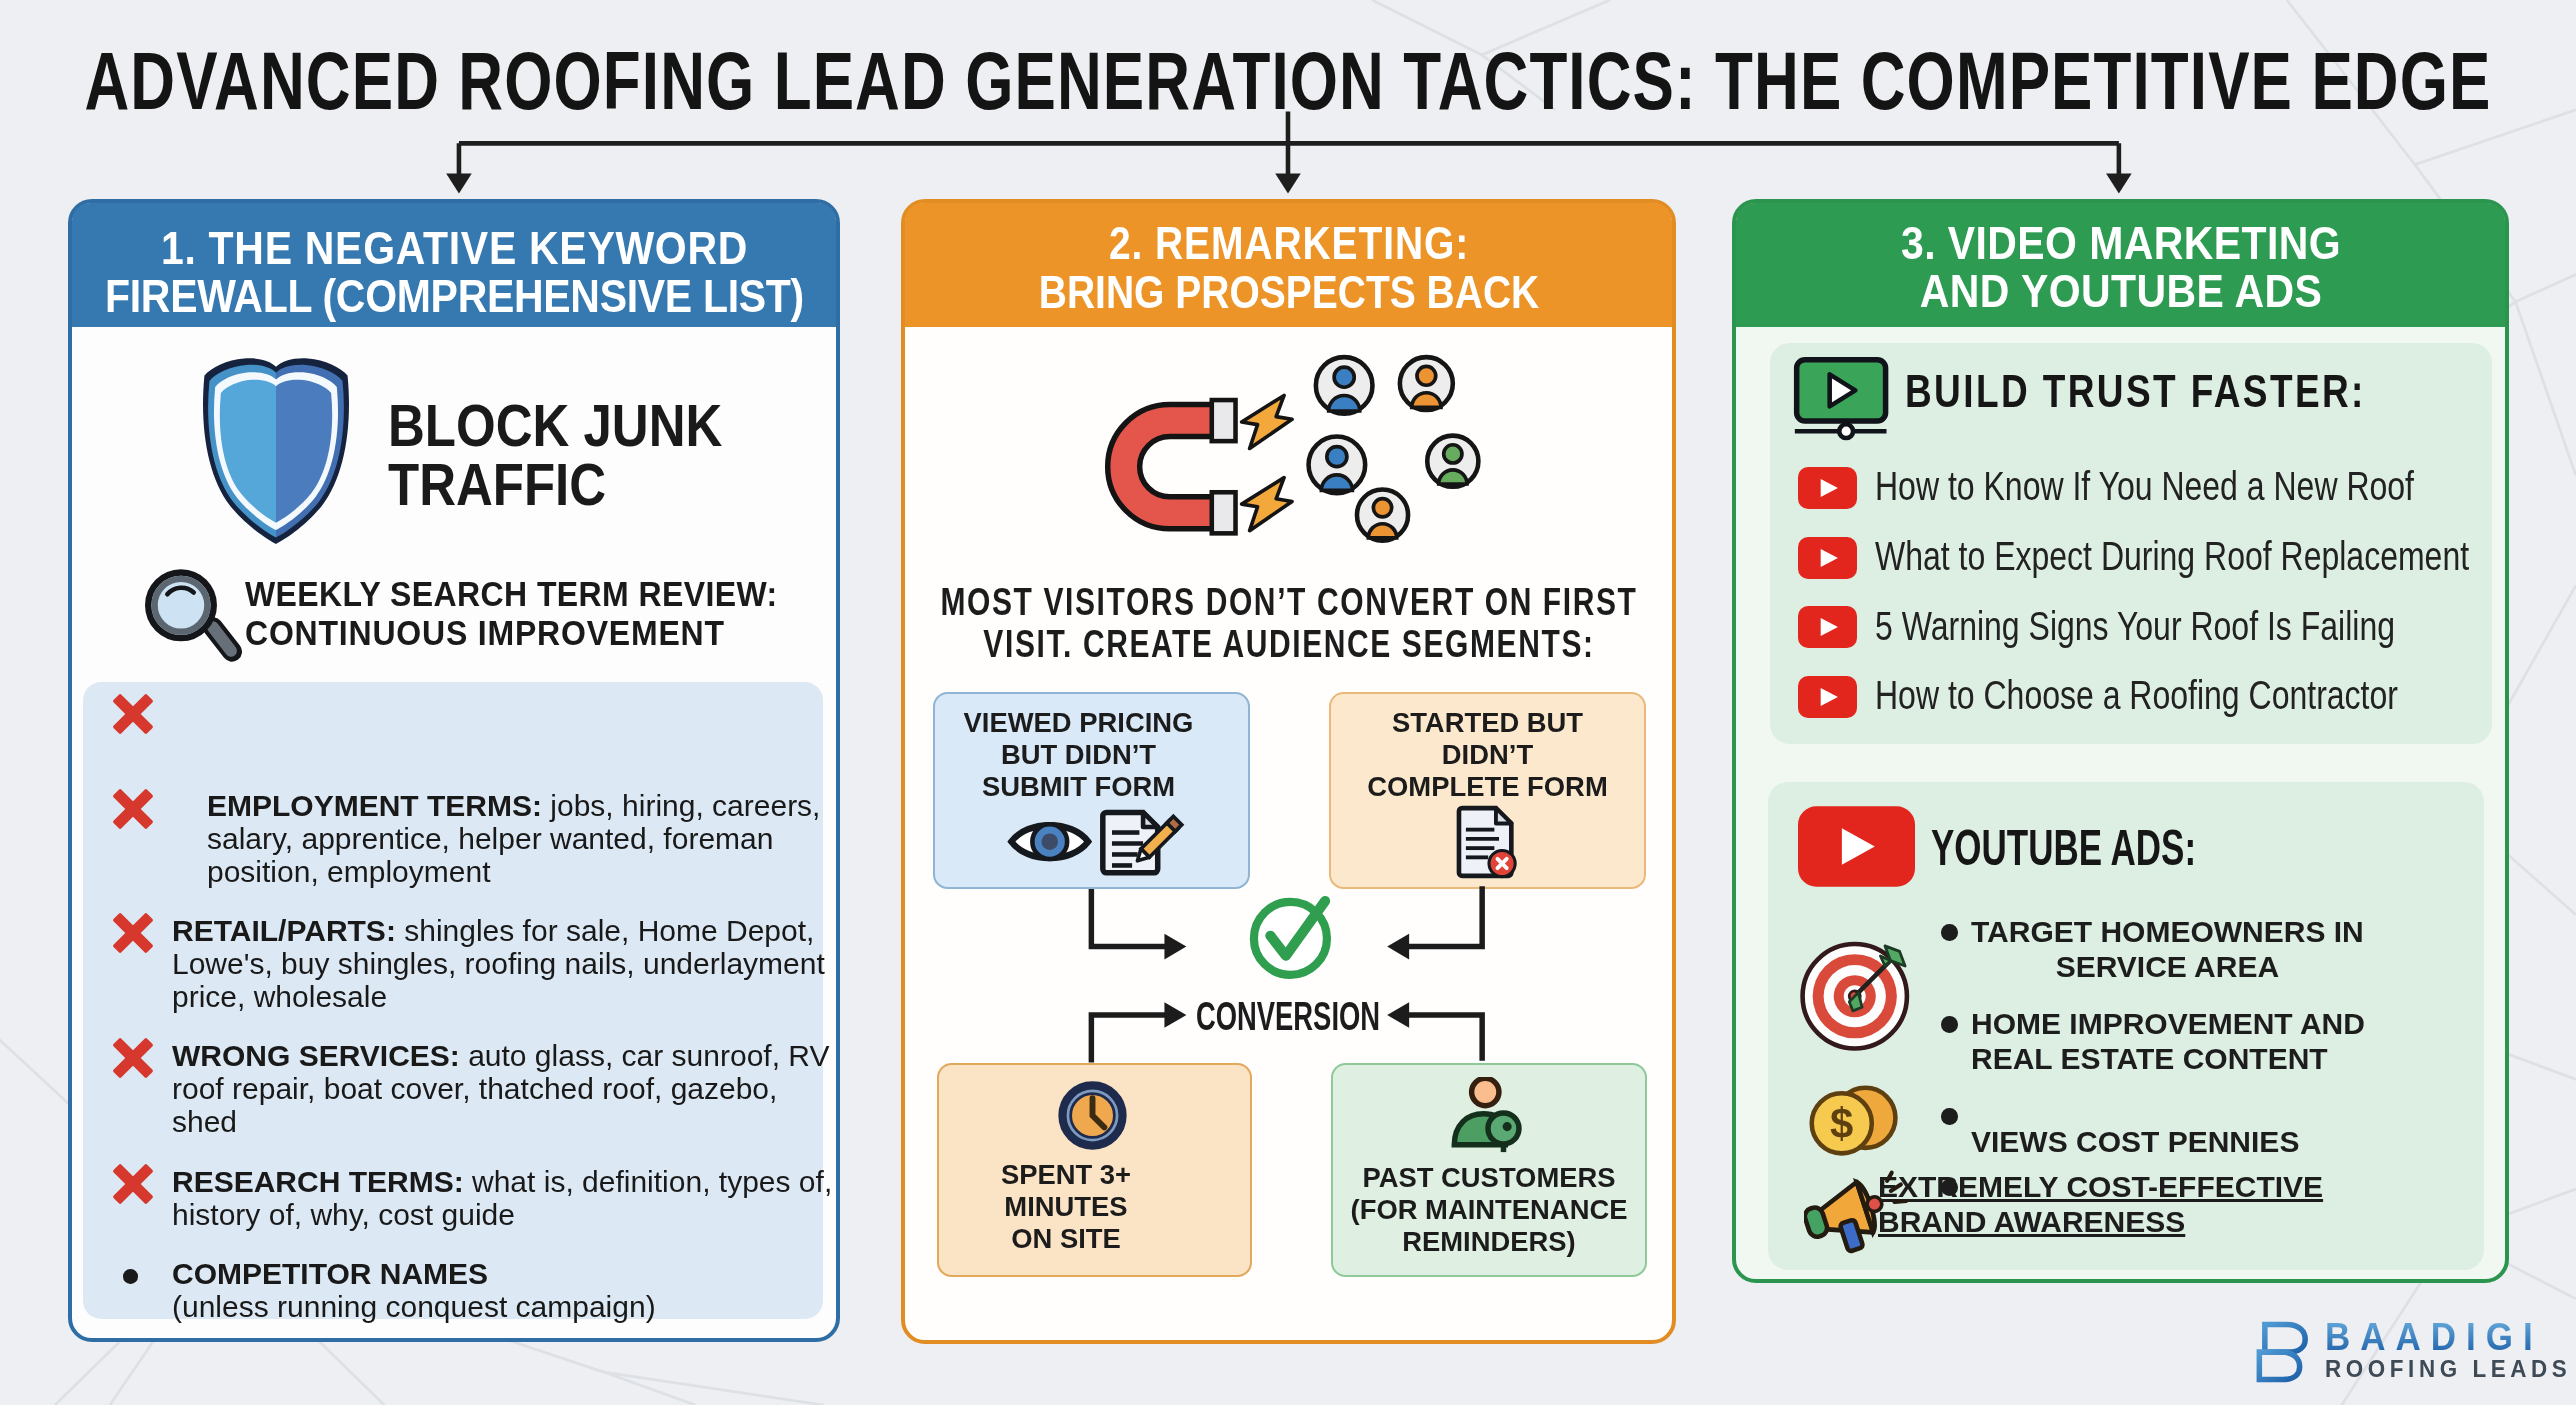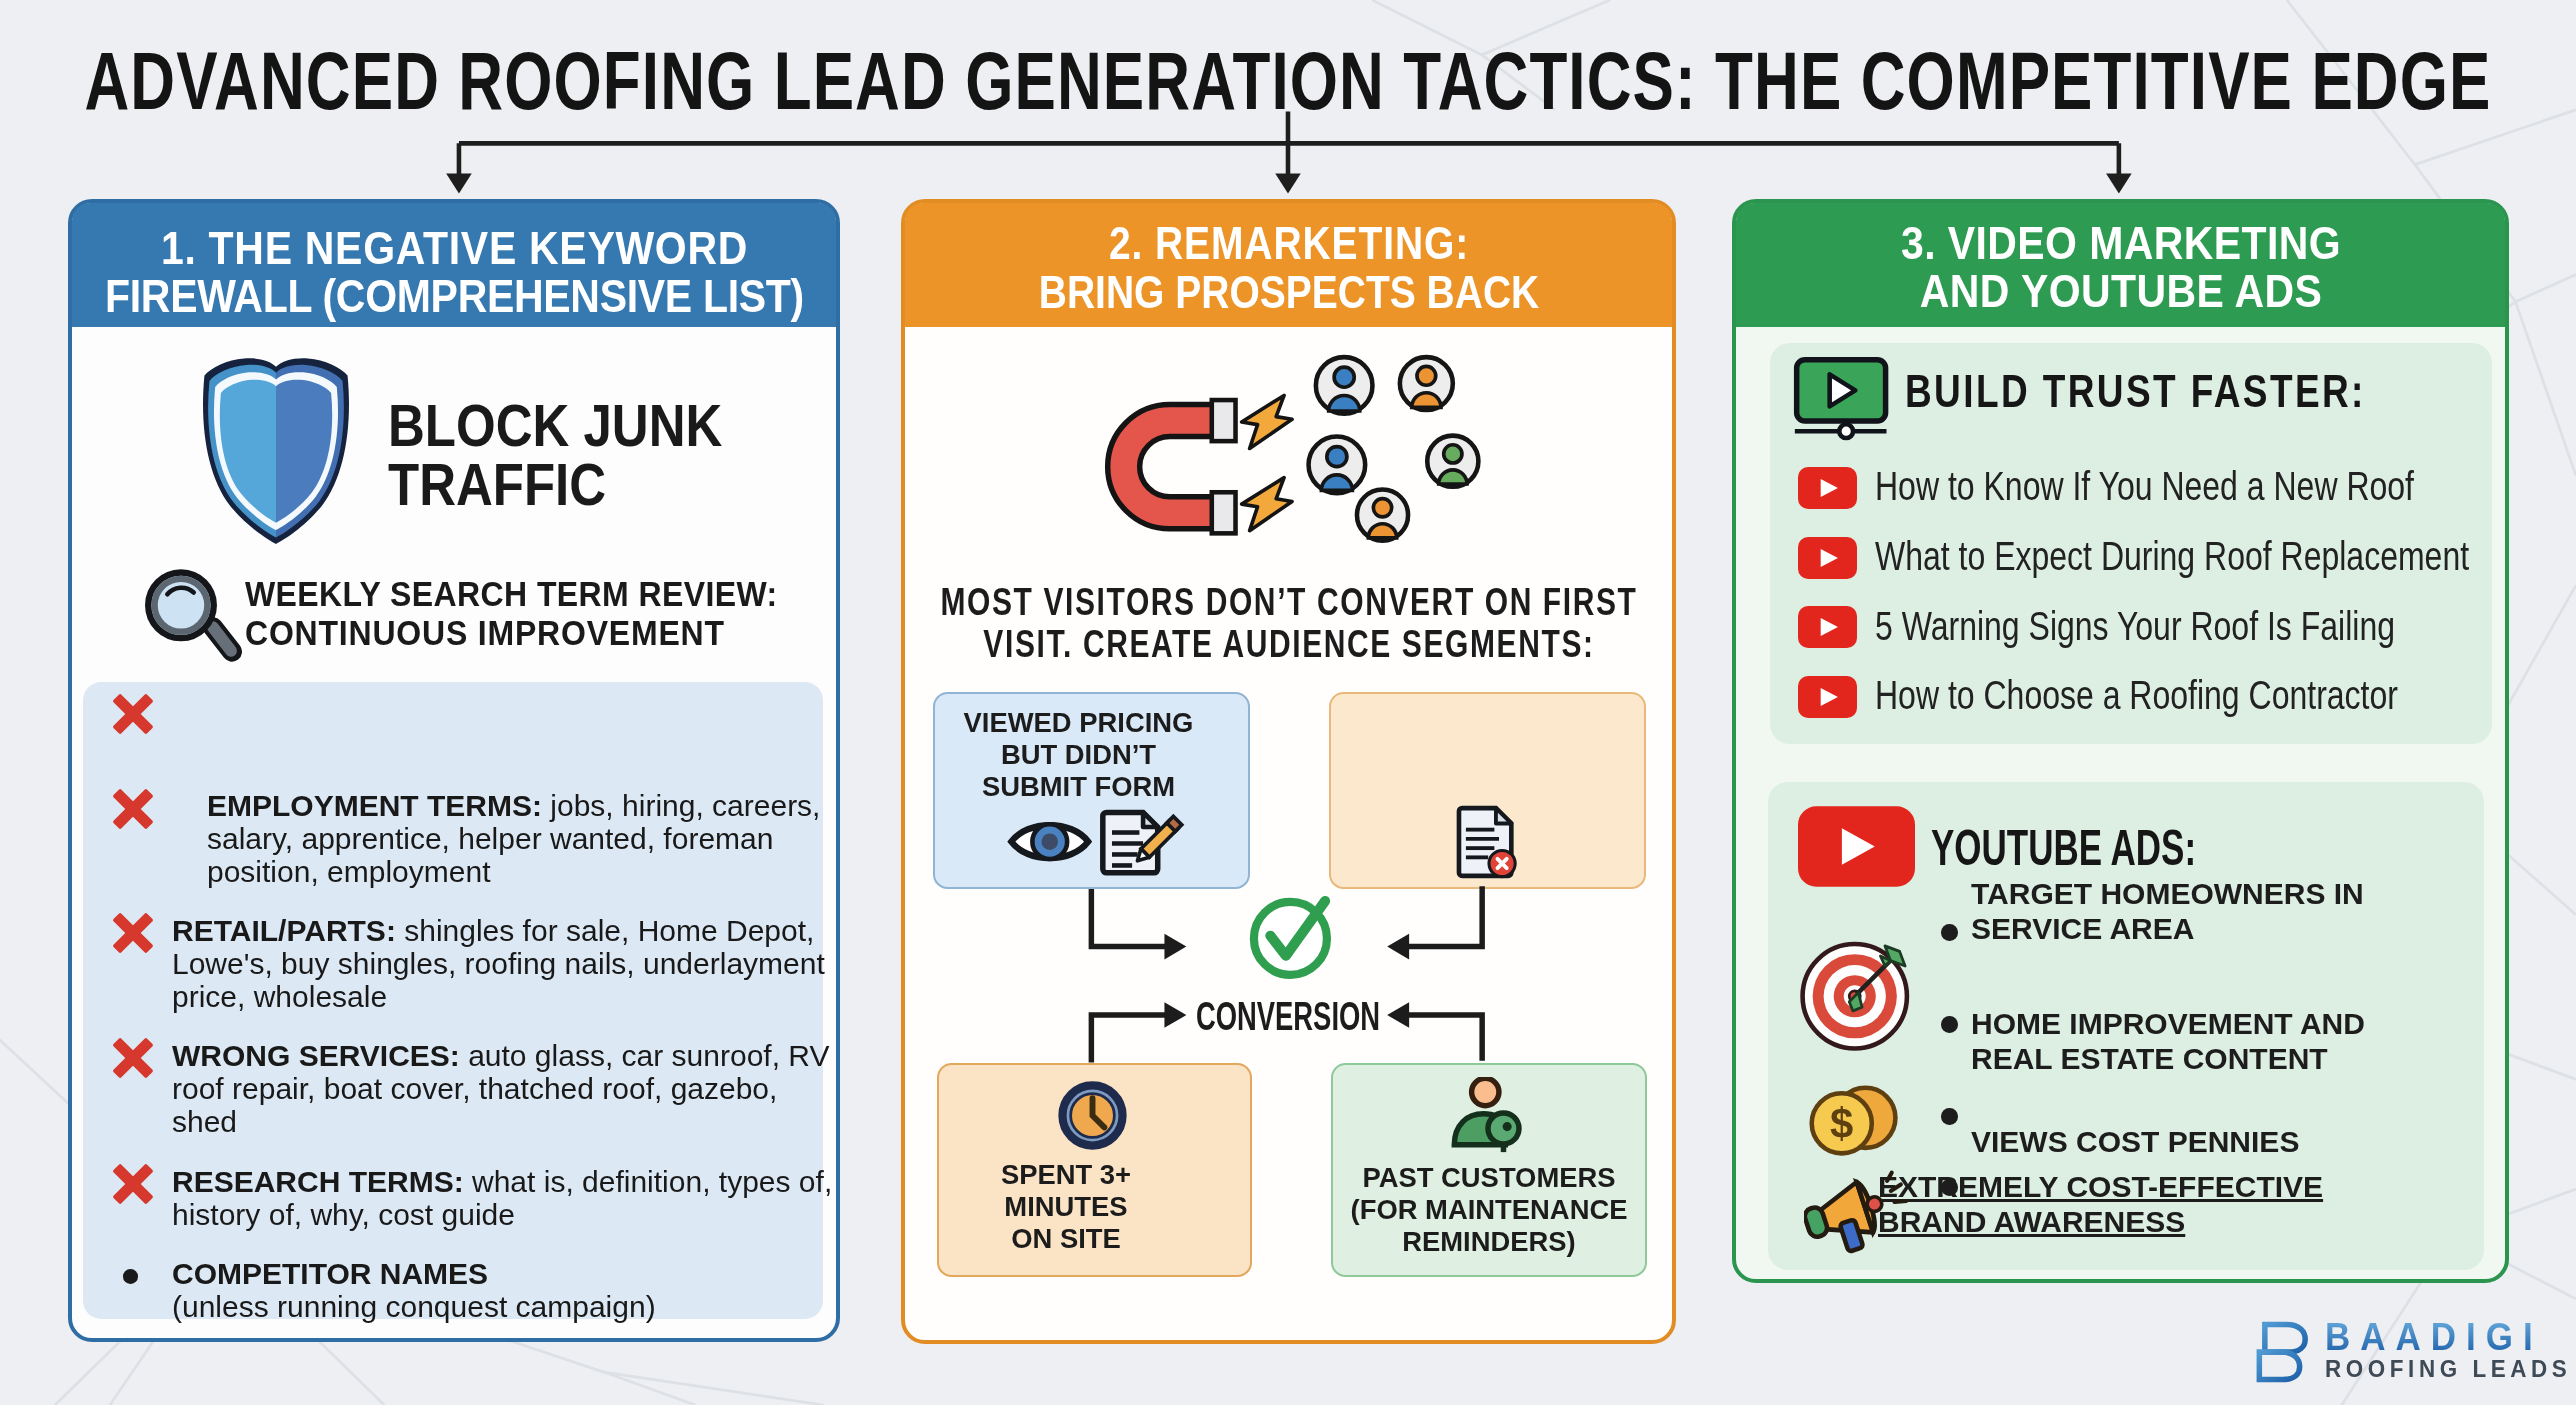--- a/index.html
+++ b/index.html
@@ -175,20 +175,21 @@
 
 <div class="ln b" id="mv1" style="left:901px;width:776px;text-align:center;color:#1c1c1c;top:590px;font-size:30px;letter-spacing:1.6px;transform:scaleY(1.3);transform-origin:50% 84.65%;">MOST VISITORS DON’T CONVERT ON FIRST</div>
 <div class="ln b" id="mv2" style="left:901px;width:776px;text-align:center;color:#1c1c1c;top:632px;font-size:30px;letter-spacing:1.6px;transform:scaleY(1.3);transform-origin:50% 84.65%;">VISIT. CREATE AUDIENCE SEGMENTS:</div>
 
 <div class="abs" id="segA" style="left:933px;top:692px;width:317px;height:197px;background:#d9e9f8;border:2.7px solid #8fb4d4;border-radius:14.6px;box-sizing:border-box;"></div>
 <div class="abs" id="segB" style="left:1329px;top:692px;width:317px;height:197px;background:#fce8cc;border:2.7px solid #e9b97b;border-radius:14.6px;box-sizing:border-box;"></div>
 <div class="abs" id="segC" style="left:937px;top:1063px;width:315px;height:214px;background:#fbe3c5;border:2.7px solid #e2a85c;border-radius:14.6px;box-sizing:border-box;"></div>
 <div class="abs" id="segD" style="left:1331px;top:1063px;width:316px;height:214px;background:#dff0e2;border:2.7px solid #8ec99a;border-radius:14.6px;box-sizing:border-box;"></div>
 
 <div class="seg" style="left:933px;top:707px;width:291px;">VIEWED PRICING<br>BUT DIDN’T<br>SUBMIT FORM</div>
+<div class="seg" style="left:1329px;top:707px;width:317px;">STARTED BUT<br>DIDN’T<br>COMPLETE FORM</div>
 <div class="seg" style="left:937px;top:1159px;width:258px;">SPENT 3+ MINUTES<br>ON SITE</div>
 <div class="seg" style="left:1331px;top:1162px;width:316px;">PAST CUSTOMERS<br>(FOR MAINTENANCE<br>REMINDERS)</div>
 
 <svg class="abs" style="left:1004px;top:805px" width="183" height="77" viewBox="0 0 200 84">
   <g>
     <path d="M8 40 C26 16 74 16 92 40 C74 64 26 64 8 40 Z" fill="#fff" stroke="#15181c" stroke-width="7"></path>
     <circle cx="50" cy="40" r="19" fill="#4a81c0" stroke="#15181c" stroke-width="5"></circle>
     <circle cx="50" cy="40" r="9" fill="#3d4b66"></circle>
   </g>
   <g>
@@ -296,21 +297,21 @@
 <svg class="abs" style="left:1798px;top:806px" width="117" height="81" viewBox="0 0 128 88">
   <rect width="128" height="88" rx="20" fill="#e3261d"></rect>
   <path d="M48 24 L48 64 L84 44 Z" fill="#fff"></path>
 </svg>
 <div class="ln b" style="left:1931px;top:835px;font-size:35px;color:#161616;transform:scaleY(1.42);transform-origin:0 84.65%;">YOUTUBE ADS:</div>
 
 <div class="abs" style="left:1941px;top:924px;width:16.5px;height:16.5px;border-radius:50%;background:#1d1d1d;"></div>
 <div class="abs" style="left:1941px;top:1016px;width:16.5px;height:16.5px;border-radius:50%;background:#1d1d1d;"></div>
 <div class="abs" style="left:1941px;top:1108px;width:16.5px;height:16.5px;border-radius:50%;background:#1d1d1d;"></div>
 <div class="abs" style="left:1941px;top:1179px;width:16.5px;height:16.5px;border-radius:50%;background:#1d1d1d;"></div>
-<div class="bu" style="left:1971px;top:876px;">TARGET HOMEOWNERS IN<br>SERVICE AREA</div>
+<div class="bu" style="left:1971px;top:914px;text-align:center;">TARGET HOMEOWNERS IN<br>SERVICE AREA</div>
 <div class="bu" style="left:1971px;top:1006px;">HOME IMPROVEMENT AND<br>REAL ESTATE CONTENT</div>
 <div class="bu" style="left:1971px;top:1124px;">VIEWS COST PENNIES</div>
 <div class="bu" style="left:1878px;top:1169px;text-decoration:underline;">EXTREMELY COST-EFFECTIVE<br>BRAND AWARENESS</div>
 
 <svg class="abs" style="left:1798px;top:934px" width="119" height="119" viewBox="0 0 130 130">
   <circle cx="62" cy="68" r="57" fill="#fdfdfd" stroke="#33191b" stroke-width="5"></circle>
   <circle cx="62" cy="68" r="46" fill="#da4a3b"></circle>
   <circle cx="62" cy="68" r="34" fill="#fdfdfd"></circle>
   <circle cx="62" cy="68" r="23" fill="#da4a3b"></circle>
   <circle cx="62" cy="68" r="12" fill="#fdfdfd"></circle>

